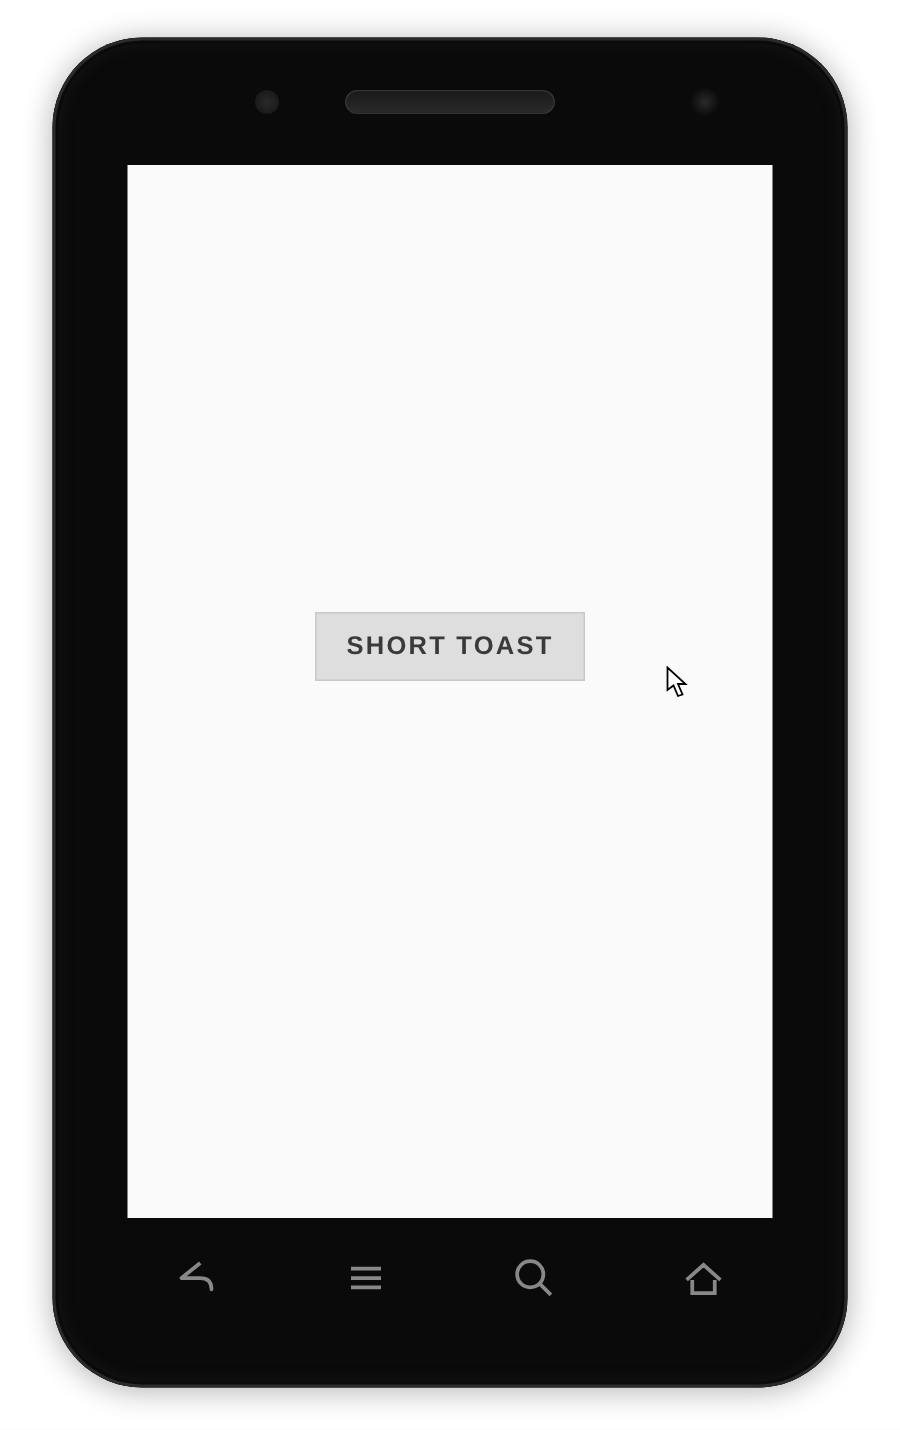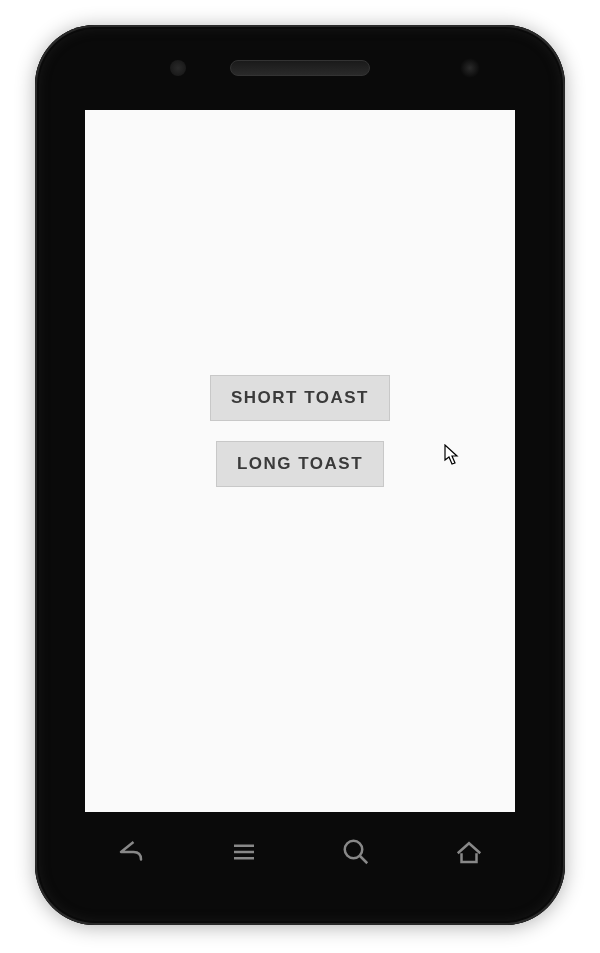--- a/index.html
+++ b/index.html
@@ -143,21 +143,20 @@
 
   <div class="phone-top">
     <div class="sensor-left"></div>
     <div class="speaker"></div>
     <div class="sensor-right"></div>
   </div>
 
   <div class="screen">
     <div class="app-content">
       <button class="toast-button">SHORT TOAST</button>
-      <button class="toast-button">LONG  TOAST</button>
     </div>
 
     <div class="cursor">
       <svg viewBox="0 0 18 22" xmlns="http://www.w3.org/2000/svg">
         <path d="M1,1 L1,16 L5,13 L8,20 L11,19 L8,12 L13,12 Z" fill="white" stroke="black" stroke-width="1.2"></path>
       </svg>
     </div>
   </div>
 
   <div class="phone-bottom">

